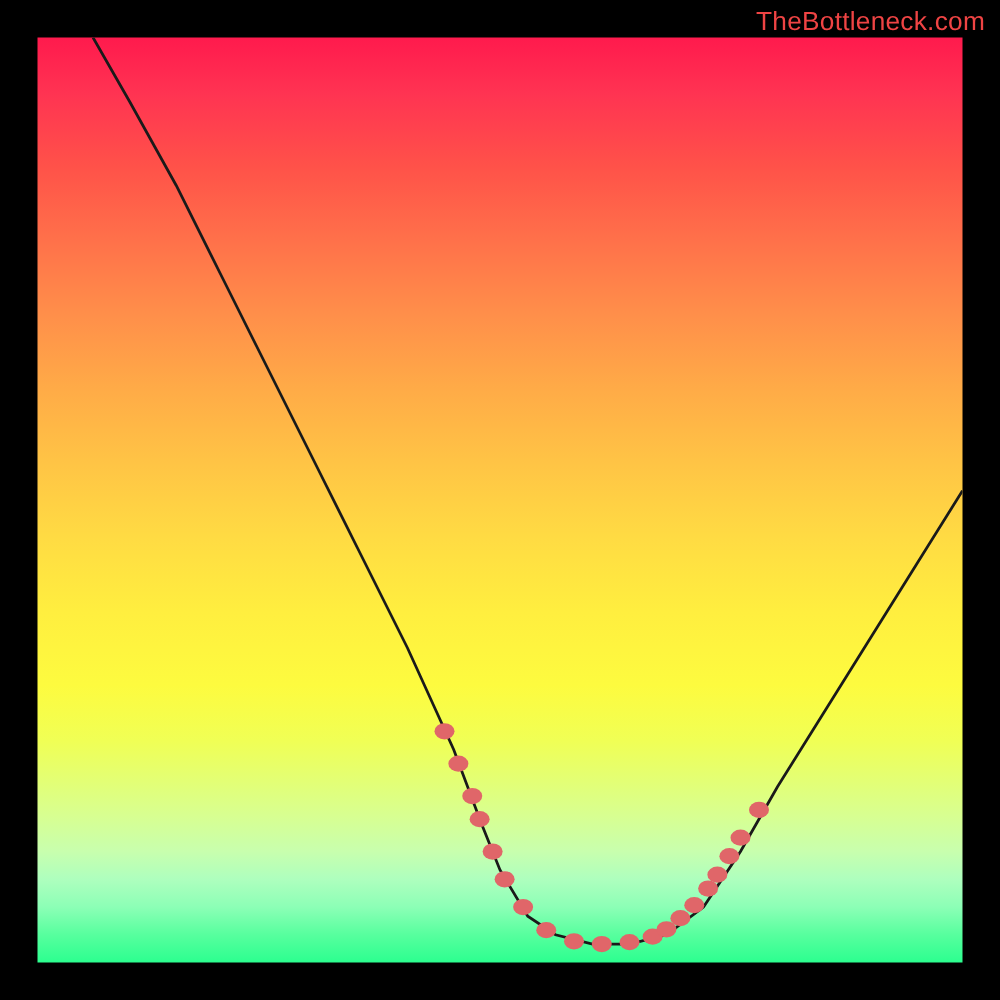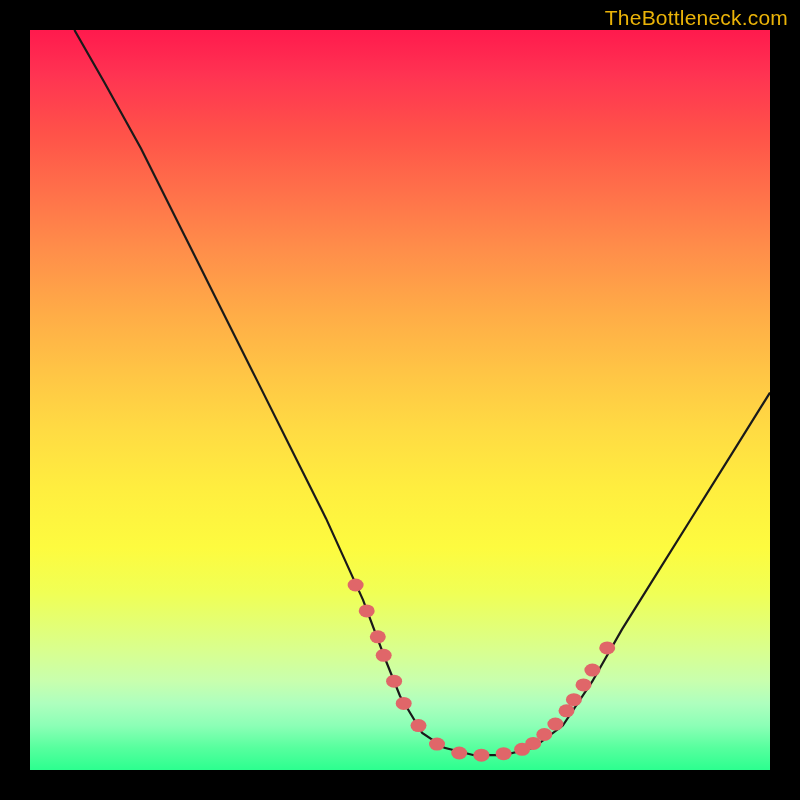--- a/index.html
+++ b/index.html
@@ -42,21 +42,21 @@
       #c8ffae 88%,
       #aeffbe 91%,
       #8cffb6 94%,
       #57ff9e 97%,
       #2cff8f 100%);
   }
   .watermark {
     position: absolute;
     top: 6px;
     right: 12px;
-    color: #eab308;
+    color: #ef4444;
     font-size: 21px;
     letter-spacing: 0.2px;
     text-align: center;
   }
   svg.curve {
     position: absolute;
     left: 0;
     top: 0;
   }
 </style>

